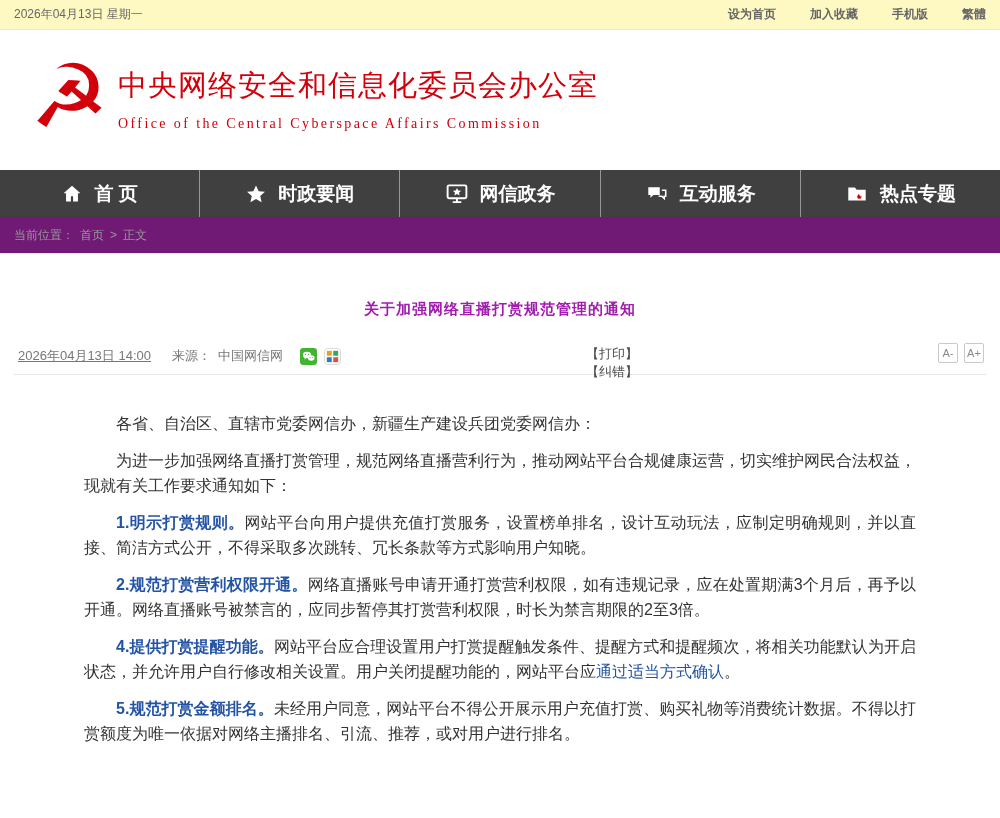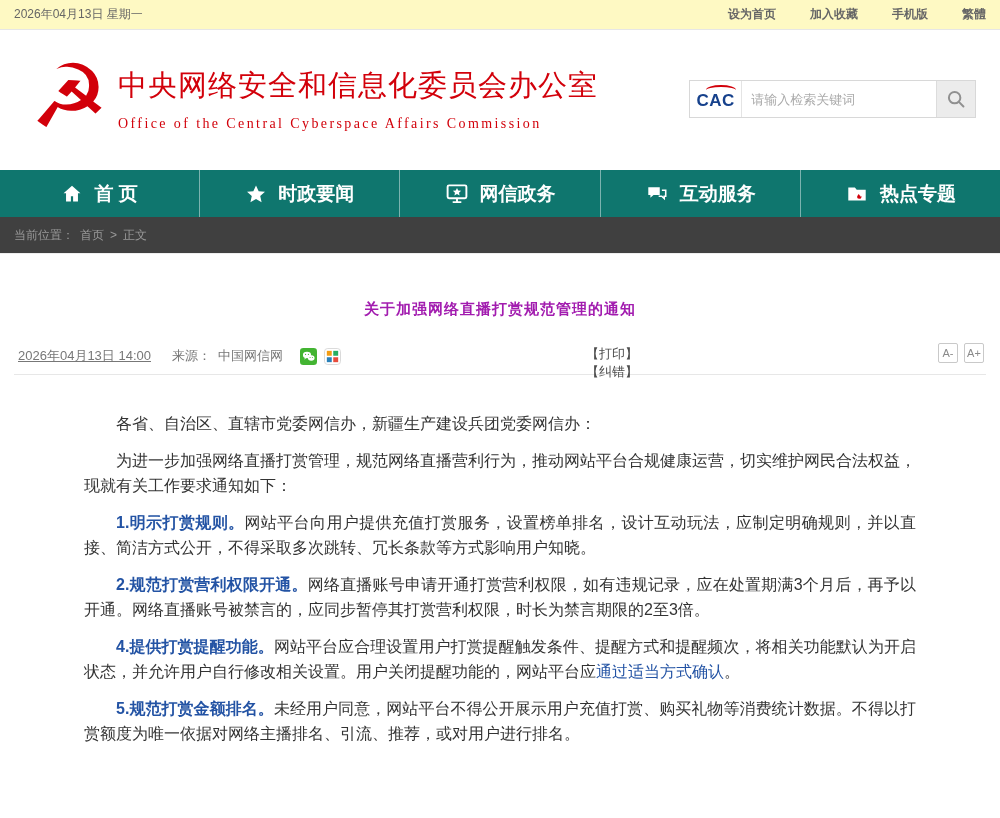--- a/index.html
+++ b/index.html
@@ -27,30 +27,30 @@
               justify-content: center; border-right: 1px solid #e4e4e4; }
   .cac-arc { position: absolute; top: 4px; left: 16px; width: 30px; height: 10px;
              border-top: 2.5px solid #d2000a; border-radius: 50%; }
   .cac-text { font-weight: bold; font-size: 17px; color: #16418c; letter-spacing: .5px; margin-top: 4px; }
   .search-input { flex: 1; border: none; outline: none; padding: 0 9px; font-size: 13px; color: #555; }
   .search-input::placeholder { color: #aaa; }
   .search-btn { width: 46px; background: #ececec; border: none; border-left: 1px solid #dcdcdc;
                 display: flex; align-items: center; justify-content: center; cursor: pointer; }
 
   
-  .nav { display: flex; height: 47px; background: #0f766e; }
+  .nav { display: flex; height: 47px; background: #404040; }
   .nav-item { flex: 1; display: flex; align-items: center; justify-content: center; gap: 11px;
               color: #fff; font-size: 19px; font-weight: bold; cursor: pointer;
               border-right: 1px solid rgba(255,255,255,.45); }
   .nav-item:last-child { border-right: none; }
   .nav-item svg { display: block; }
 
   
   .breadcrumb { height: 37px; display: flex; align-items: center; gap: 6px; padding: 0 14px;
-                font-size: 12px; color: #999; background: #404040; border-bottom: 1px solid #ededed; }
+                font-size: 12px; color: #999; background: #701a75; border-bottom: 1px solid #ededed; }
   .crumb-link { cursor: pointer; }
 
   
   .article-title { padding-top: 46px; text-align: center; font-size: 15px; font-weight: bold;
                    color: #a21caf; letter-spacing: 1px; }
   .meta { position: relative; margin: 26px 14px 0; height: 30px; border-bottom: 1px solid #e7e7e7;
           font-size: 13px; color: #777; }
   .meta-left { display: flex; align-items: center; gap: 7px; height: 22px; padding-left: 4px; }
   .meta-date { margin-right: 14px; text-decoration: underline; }
   .meta-center { position: absolute; left: 572px; top: 0; display: flex; align-items: center; height: 22px; color: #4d4d4d; flex-direction: column; }
@@ -80,33 +80,20 @@
     <span class="topbar-link">手机版</span>
     <span class="topbar-link">繁體</span>
   </div>
 </div>
 
 <div class="header">
   <span class="emblem">☭</span>
   <div class="title-block">
     <div class="site-title">中央网络安全和信息化委员会办公室</div>
     <div class="site-subtitle">Office of the Central Cyberspace Affairs Commission</div>
-  </div>
-  <div class="search-box">
-    <div class="cac-logo">
-      <span class="cac-arc"></span>
-      <span class="cac-text">CAC</span>
-    </div>
-    <input class="search-input" placeholder="请输入检索关键词" style="">
-    <button class="search-btn">
-      <svg width="20" height="20" viewBox="0 0 22 22">
-        <circle cx="9.5" cy="9.5" r="6.3" fill="none" stroke="#909090" stroke-width="2.2"></circle>
-        <path d="M14.2 14.2l5 5" stroke="#909090" stroke-width="2.2" stroke-linecap="round"></path>
-      </svg>
-    </button>
   </div>
 </div>
 
 <div class="nav">
   <div class="nav-item">
     <svg width="22" height="22" viewBox="0 0 24 24">
       <path d="M12 3 2.8 11.2h2.7v9h5.3v-5.8h2.4v5.8h5.3v-9h2.7z" fill="#fff"></path>
     </svg>
     <span>首 页</span>
   </div>

